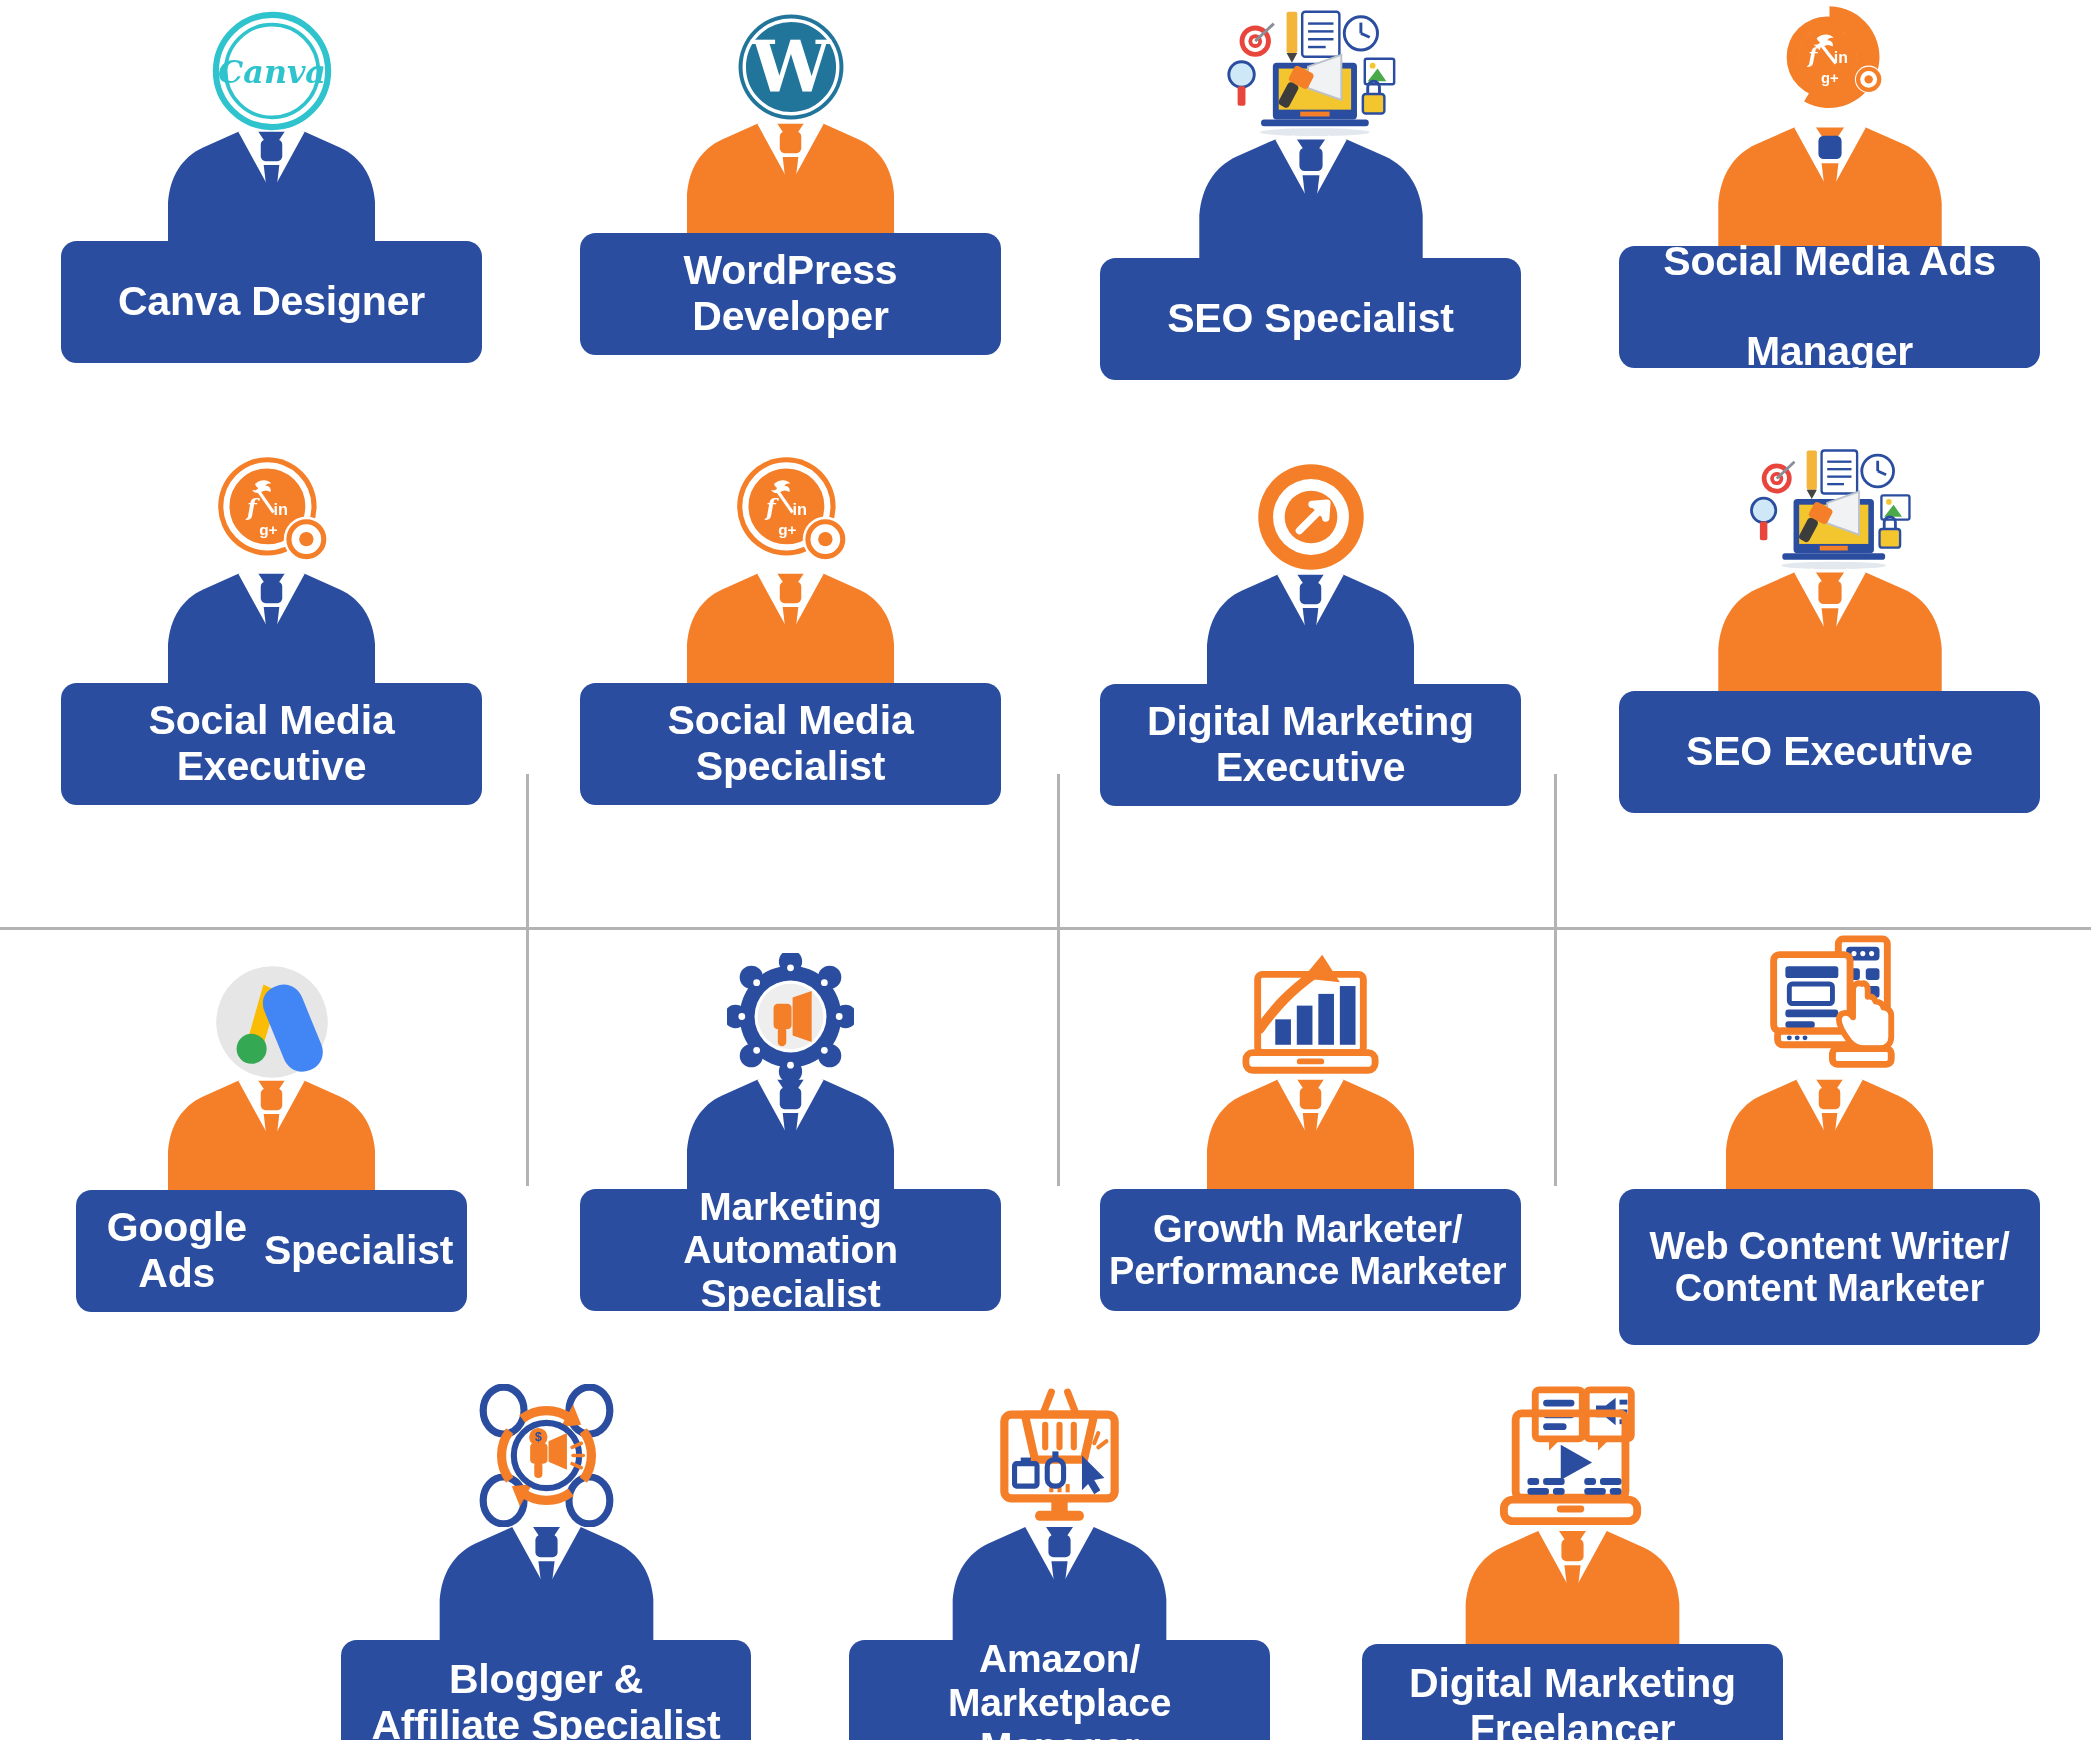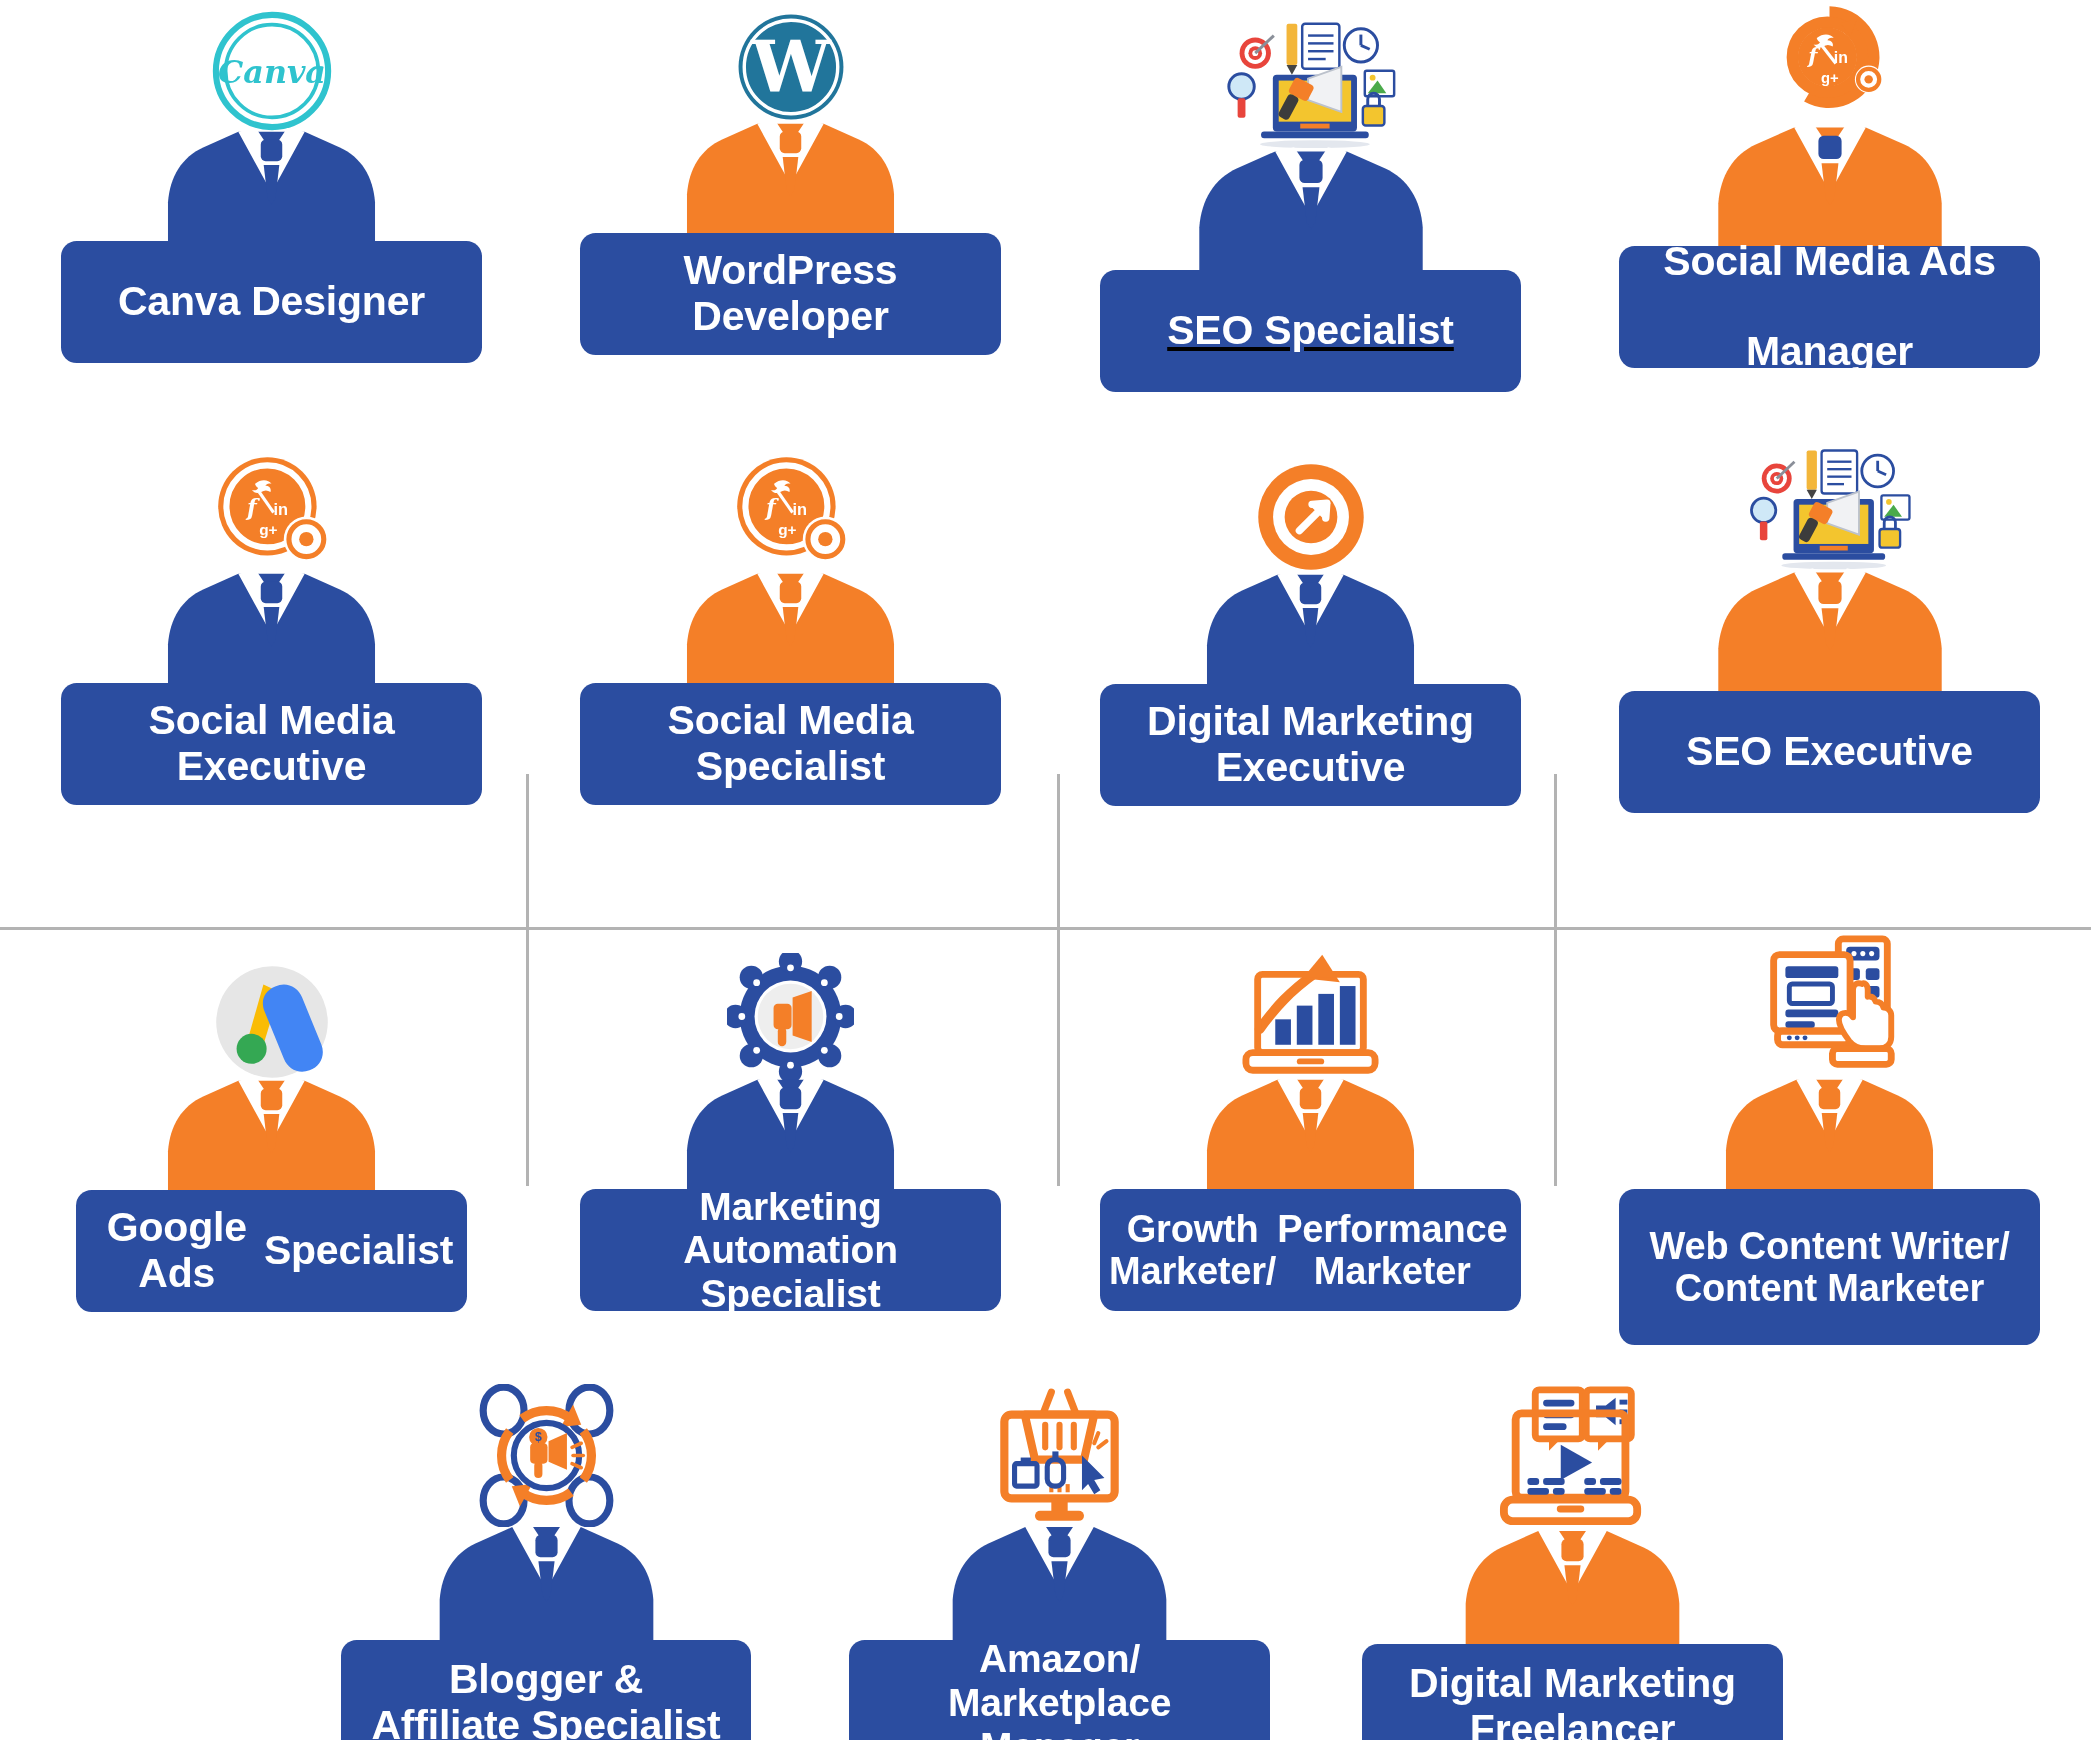--- a/index.html
+++ b/index.html
@@ -87,21 +87,21 @@
         <path d="M96 6 L130 68 L164 6 L146 2 L130 26 L114 2 Z" fill="#ffffff"></path>
         <rect x="119" y="14" width="22" height="22" rx="5" fill="#f47f28"></rect>
         <path d="M122 40 L138 40 L134 74 L130 80 L126 74 Z" fill="#f47f28"></path>
       </svg>
     </div>
     <div class="label lbl-1" style="width:421px;height:122px;margin-top:-9.8px;">
       <span>WordPress Developer</span>
     </div>
   </div>
 
-  <div class="card" style="left:1100px;top:16px;width:421px;text-decoration:underline;">
+  <div class="card" style="left:1100px;top:4px;width:421px;">
     <div class="icon-wrap">
       <svg width="186" height="135" viewBox="0 0 190 138">
 
         <circle cx="38" cy="38" r="16" fill="#e8453c"></circle>
           <circle cx="38" cy="38" r="11" fill="#fff"></circle>
         <circle cx="38" cy="38" r="7" fill="#e8453c"></circle>
           <circle cx="38" cy="38" r="3" fill="#fff"></circle>
         <line x1="38" y1="38" x2="57" y2="20" stroke="#8a8f99" stroke-width="3"></line>
 
         <rect x="70" y="8" width="11" height="42" rx="2" fill="#f3b63a"></rect>
@@ -402,21 +402,21 @@
       </svg>
     </div>
     <div class="bust">
       <svg width="255" height="125" viewBox="0 0 260 128">
         <path d="M96 6 L60 22 C38 32 26 52 24 78 L24 128 L236 128 L236 78 C234 52 222 32 200 22 L164 6 Z" fill="#f47f28"></path>
         <path d="M96 6 L130 68 L164 6 L146 2 L130 26 L114 2 Z" fill="#ffffff"></path>
         <rect x="119" y="14" width="22" height="22" rx="5" fill="#f47f28"></rect>
         <path d="M122 40 L138 40 L134 74 L130 80 L126 74 Z" fill="#f47f28"></path>
       </svg>
     </div>
-    <div class="label lbl-2" style="width:421px;height:122px;margin-top:-9.8px;flex-direction:row;font-size:38px;padding-left:8px;">
+    <div class="label lbl-2" style="width:421px;height:122px;margin-top:-9.8px;flex-direction:column;font-size:38px;padding-left:8px;">
       <span>Growth Marketer/</span>
       <span>Performance Marketer</span>
     </div>
   </div>
 
   <div class="card" style="left:1619px;top:933px;width:421px;">
     <div class="icon-wrap">
       <svg width="147" height="147" viewBox="0 0 150 150">
         <rect x="84" y="6" width="50" height="86" rx="5" fill="none" stroke="#f47f28" stroke-width="7"></rect>
         <g fill="#2b4da0">

